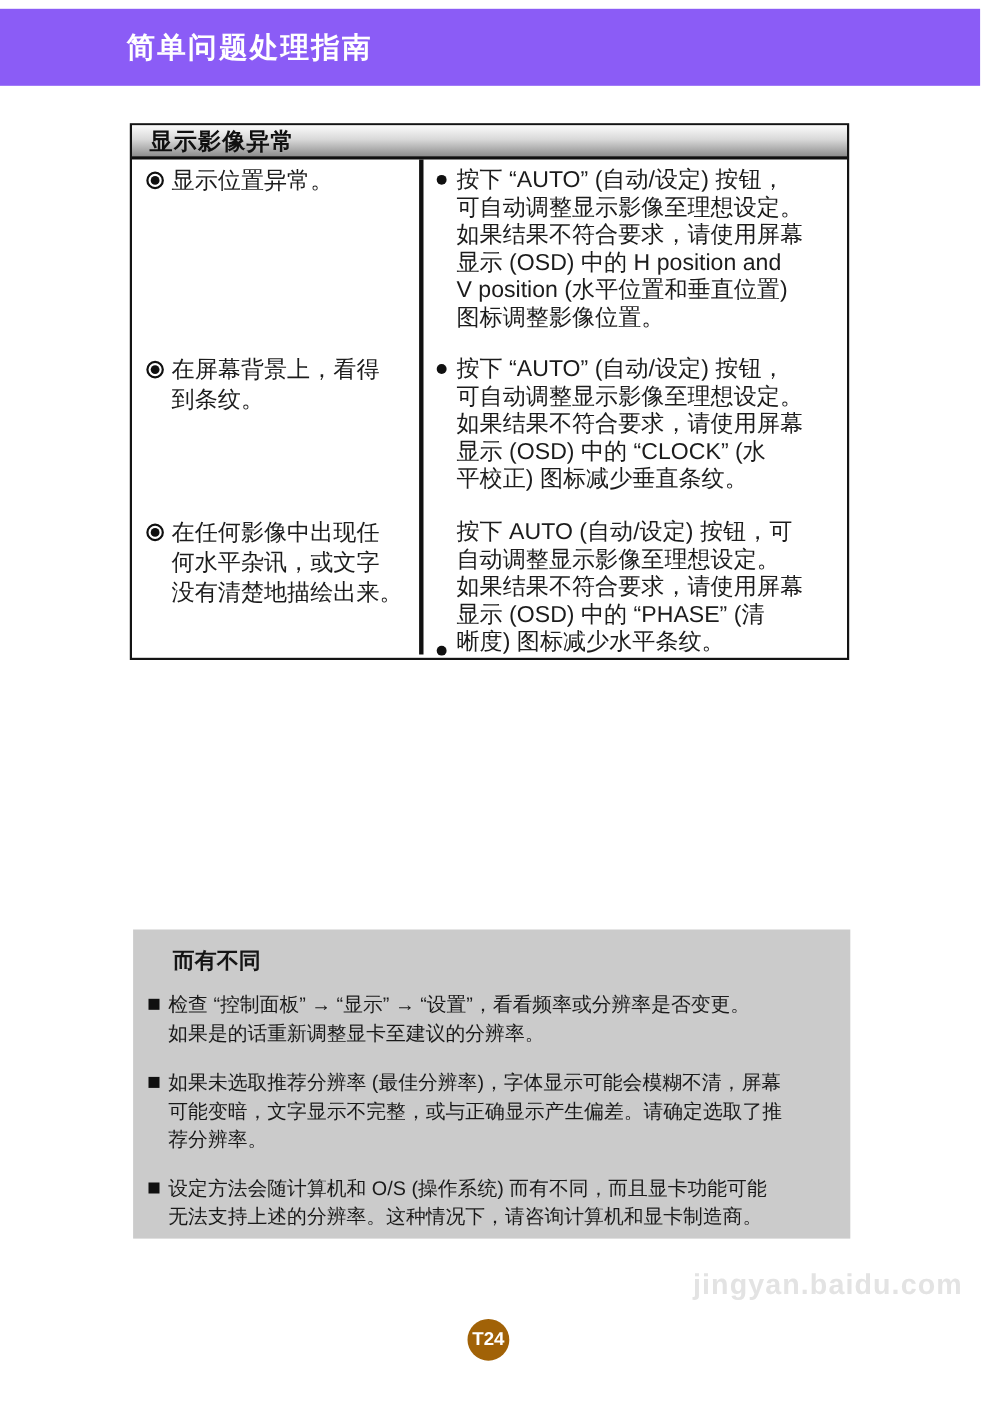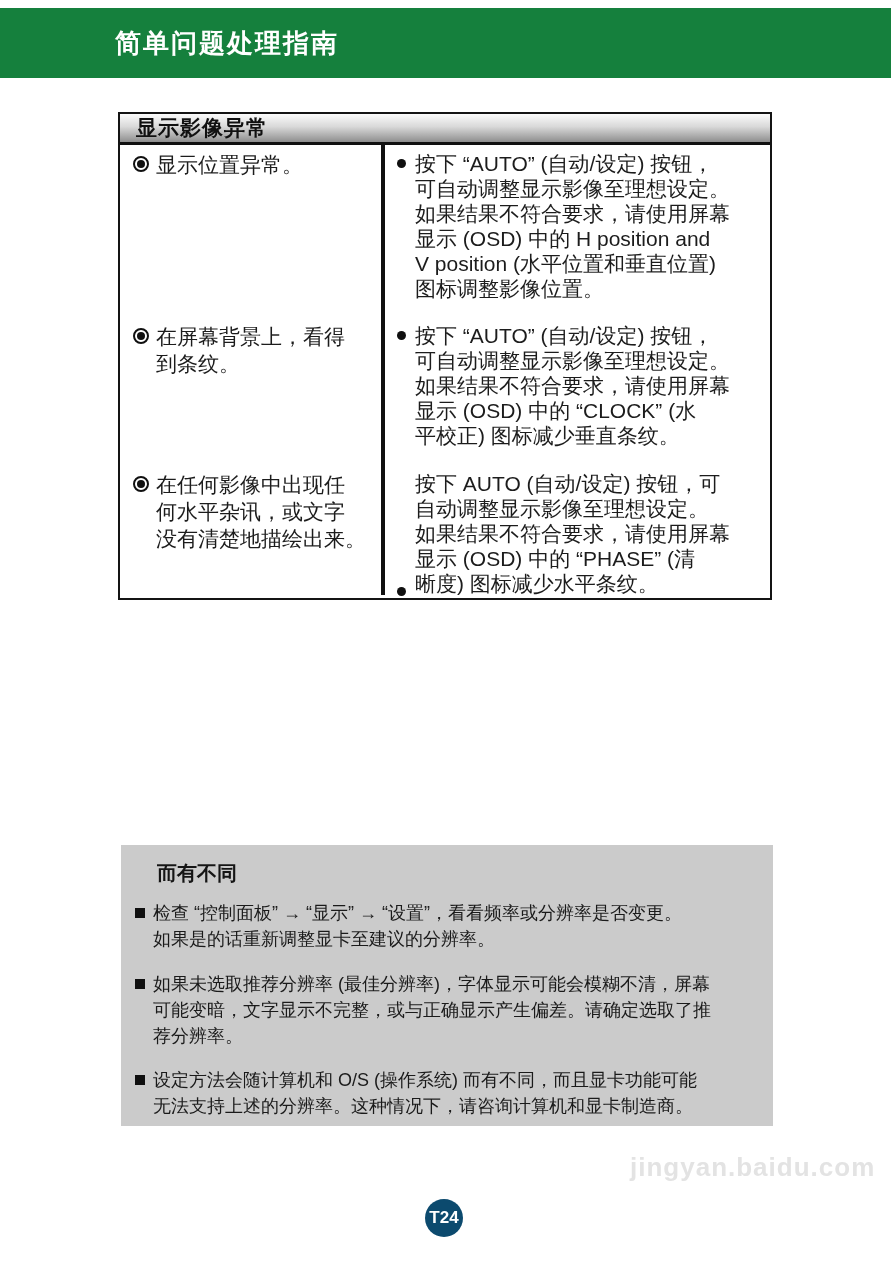--- a/index.html
+++ b/index.html
@@ -5,21 +5,21 @@
   html,body{margin:0;padding:0;}
   body{
     width:896px;height:1280px;position:relative;background:#ffffff;
     font-family:"Liberation Sans","DejaVu Sans",sans-serif;
     color:#1c1c1c;overflow:hidden;
   }
 
   
   .top-bar{
     position:absolute;left:0;top:8px;width:891px;height:70px;
-    background:#15803d;display:flex;align-items:center;
+    background:#8b5cf6;display:flex;align-items:center;
   }
   .top-bar h1{
     margin:0;padding-left:115px;font-size:26px;font-weight:600;
     color:#ffffff;letter-spacing:2px;
   }
 
   
   .trouble-table{
     position:absolute;left:118px;top:112px;width:654px;height:488px;
     border:2px solid #141414;box-sizing:border-box;background:#ffffff;
@@ -67,21 +67,21 @@
   .note{position:absolute;left:14px;display:flex;}
   .note-sq{
     flex:0 0 10px;width:10px;height:10px;margin-top:8px;margin-right:8px;background:#101010;
   }
   .note-text{font-size:18px;line-height:26px;white-space:pre-line;width:600px;color:#1a1a1a;}
   .n1{top:55px;} .n2{top:126px;} .n3{top:222px;}
 
   
   .page-badge{
     position:absolute;left:425px;top:1199px;width:38px;height:38px;border-radius:50%;
-    background:#0c4a6e;color:#ffffff;display:flex;align-items:center;justify-content:center;
+    background:#a16207;color:#ffffff;display:flex;align-items:center;justify-content:center;
     font-size:17px;font-weight:bold;letter-spacing:0px;
   }
 
   
   .watermark{position:absolute;left:630px;top:1146px;width:256px;color:#d9d9d9;}
   .wm-row{display:flex;align-items:flex-end;height:80px;}
   .wm-bai{font-size:50px;font-weight:bold;line-height:1;letter-spacing:-1px;color:#dcdcdc;}
   .wm-du-wrap{position:relative;width:76px;height:80px;margin:0 2px;}
   .wm-paw{position:absolute;top:-4px;left:10px;}
   .wm-du{

